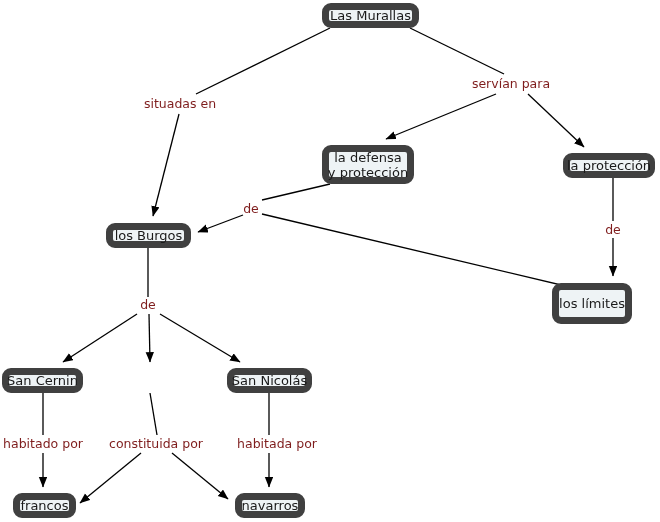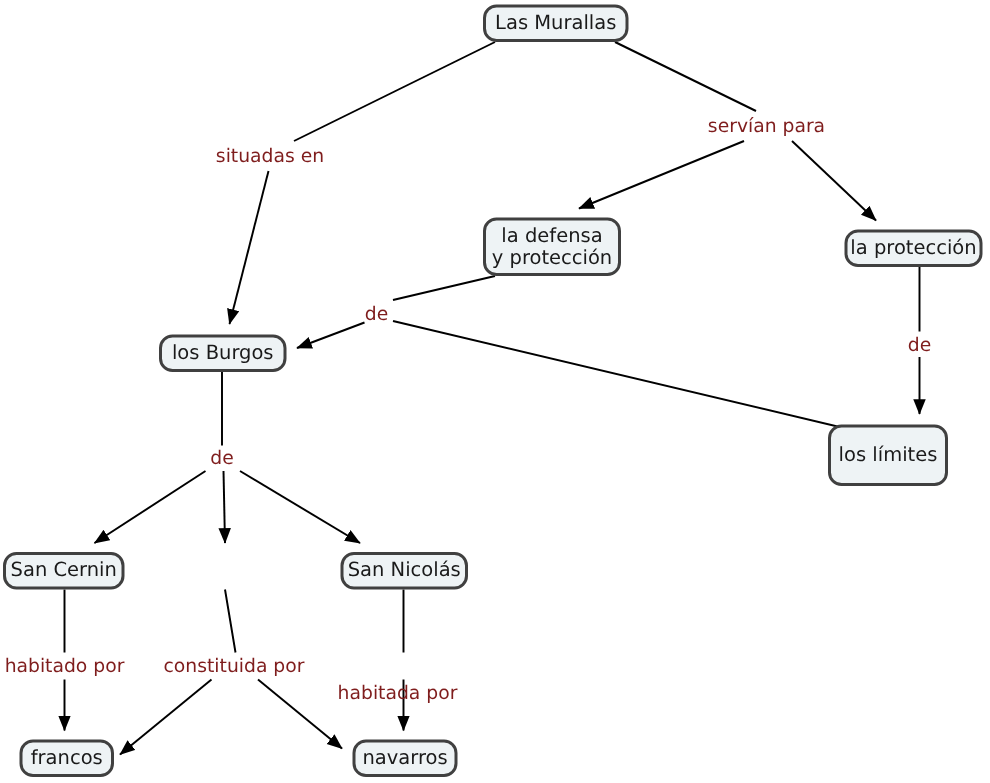--- a/index.html
+++ b/index.html
@@ -21,21 +21,21 @@
     position: absolute;
     left: 0;
     top: 0;
     width: 660px;
     height: 522px;
   }
   .node {
     position: absolute;
     box-sizing: border-box;
     background: #eef3f5;
-    border: 2px solid #404040;
+    border: 7px solid #404040;
     border-radius: 9px;
     color: #1a1a1a;
     font-size: 13px;
     line-height: 15px;
     text-align: center;
     display: flex;
     align-items: center;
     justify-content: center;
     white-space: pre;
     box-shadow: 0 0 0 0 rgba(0,0,0,0);
@@ -136,15 +136,15 @@
   <div class="link-label" style="left:251px;top:209px;">de</div>
 
   <div class="link-label" style="left:613px;top:230px;">de</div>
 
   <div class="link-label" style="left:148px;top:305px;">de</div>
 
   <div class="link-label" style="left:43px;top:444px;">habitado por</div>
 
   <div class="link-label" style="left:156px;top:444px;">constituida por</div>
 
-  <div class="link-label" style="left:265px;top:444px;margin-top:18px;">habitada por</div>
+  <div class="link-label" style="left:277px;top:444px;">habitada por</div>
 
 </div>
 
 </body></html>

